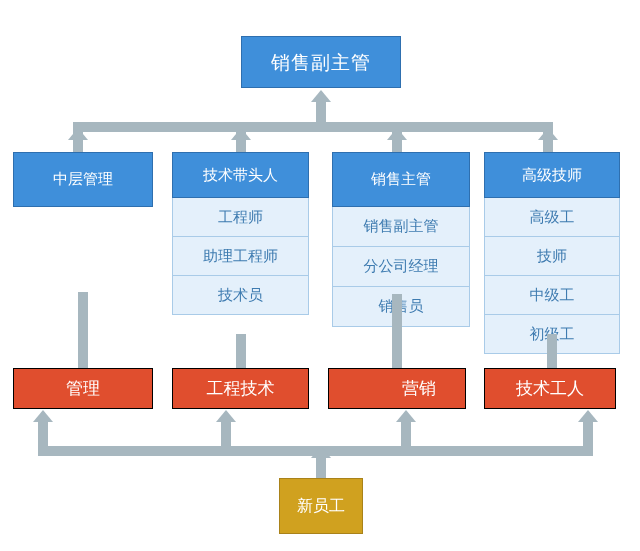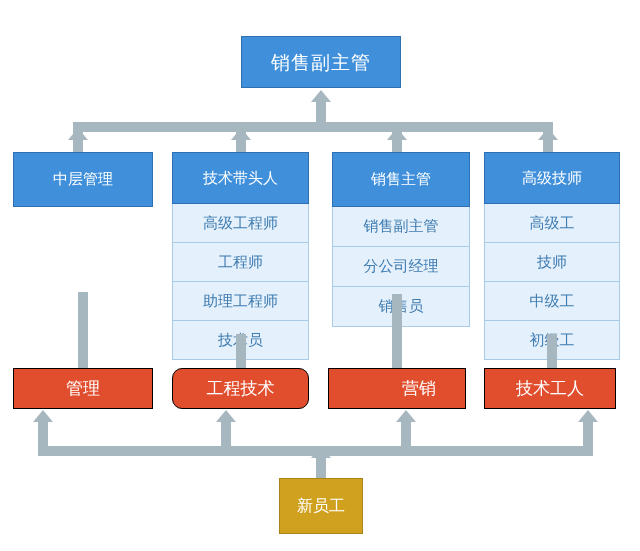--- a/index.html
+++ b/index.html
@@ -51,21 +51,21 @@
     color:#ffffff;
     height:55px;
   }
   .cell.sub{
     background:#E4F0FB;
     border:1px solid #A9CBE8;
     border-top:none;
     color:#3E7BB0;
     height:39px;
   }
-  .col.tall .cell.head{height:52px;}
+  .col.tall .cell.head{height:46px;}
   .col1 .cell.sub{height:76px;}
   .col3 .cell.sub{height:40px;text-align:center;}
 
   
   .red-box{
     background:#E04E2E;
     border:1px solid #000000;
     color:#ffffff;
     font-size:17px;
     height:41px;
@@ -116,21 +116,20 @@
 
   <div class="conn conn-v" style="left:543px;top:132px;height:20px;"></div>
   <div class="arrow-up" style="left:538px;top:128px;"></div>
 
   <div class="col col1" style="left:13px;top:152px;width:140px;border-radius:8px;">
     <div class="cell head">中层管理</div>
   </div>
 
   <div class="col col2 tall" style="left:172px;top:152px;width:137px;">
     <div class="cell head">技术带头人</div>
-    <div class="cell sub">高级工程师</div>
     <div class="cell sub">工程师</div>
     <div class="cell sub">助理工程师</div>
     <div class="cell sub">技术员</div>
   </div>
 
   <div class="col col3" style="left:332px;top:152px;width:138px;">
     <div class="cell head">销售主管</div>
     <div class="cell sub">销售副主管</div>
     <div class="cell sub">分公司经理</div>
     <div class="cell sub">销售员</div>
@@ -143,21 +142,21 @@
     <div class="cell sub">中级工</div>
     <div class="cell sub">初级工</div>
   </div>
 
   <div class="conn conn-v" style="left:78px;top:292px;height:78px;"></div>
   <div class="conn conn-v" style="left:236px;top:334px;height:36px;"></div>
   <div class="conn conn-v" style="left:392px;top:294px;height:76px;"></div>
   <div class="conn conn-v" style="left:547px;top:334px;height:36px;"></div>
 
   <div class="box red-box" style="left:13px;width:140px;">管理</div>
-  <div class="box red-box" style="left:172px;width:137px;border-radius:10px;">工程技术</div>
+  <div class="box red-box" style="left:172px;width:137px;">工程技术</div>
   <div class="box red-box" style="left:328px;width:138px;padding-left:44px;">营销</div>
   <div class="box red-box" style="left:484px;width:132px;">技术工人</div>
 
   <div class="arrow-up" style="left:33px;top:410px;"></div>
   <div class="conn conn-v" style="left:38px;top:420px;height:26px;"></div>
 
   <div class="arrow-up" style="left:216px;top:410px;"></div>
   <div class="conn conn-v" style="left:221px;top:420px;height:26px;"></div>
 
   <div class="arrow-up" style="left:396px;top:410px;"></div>

